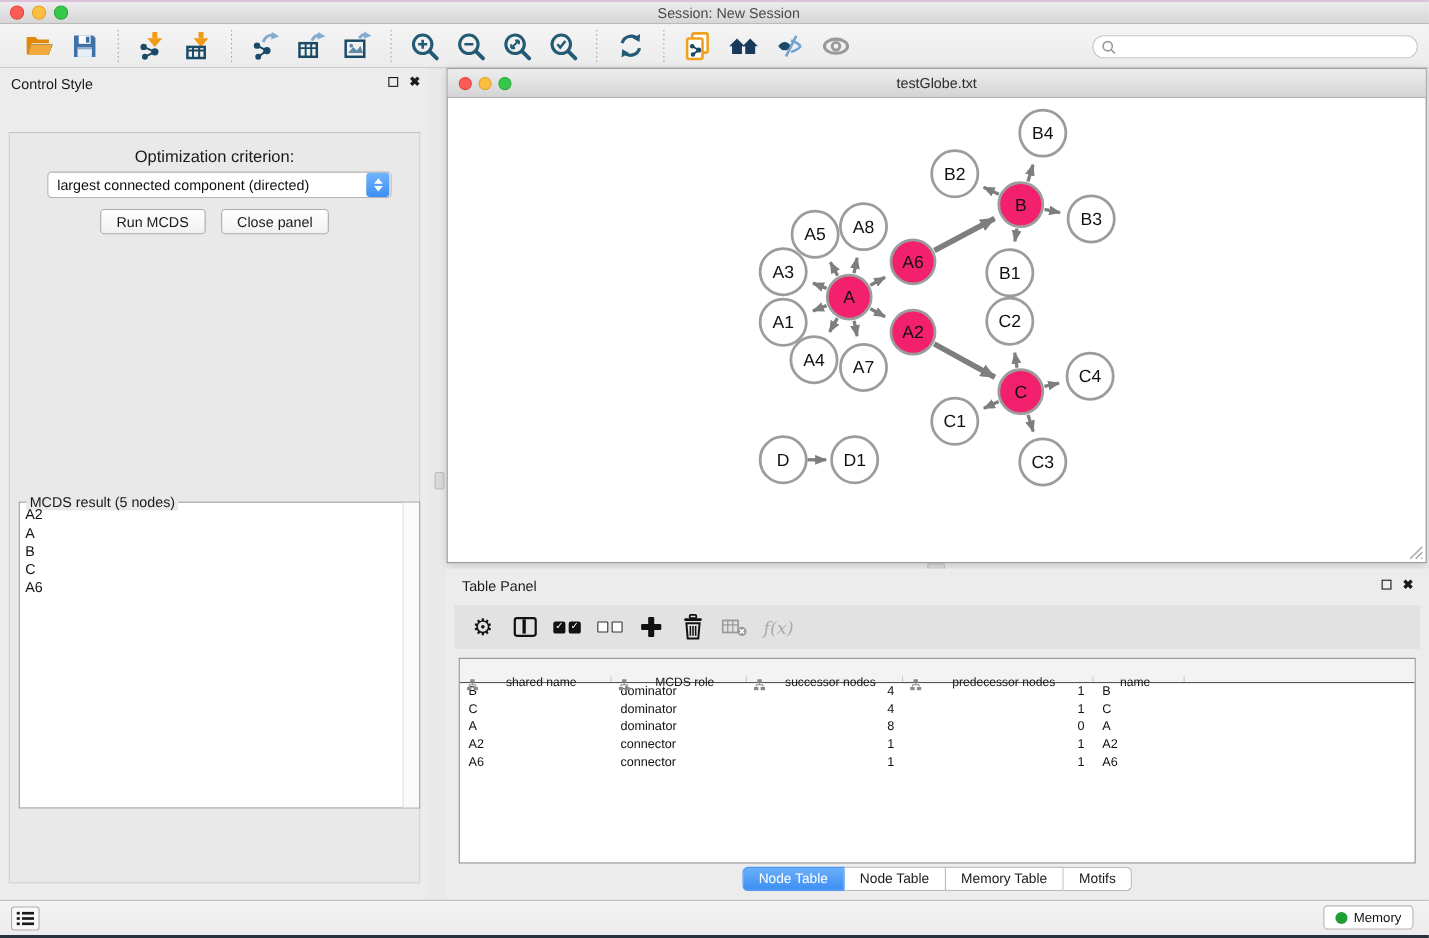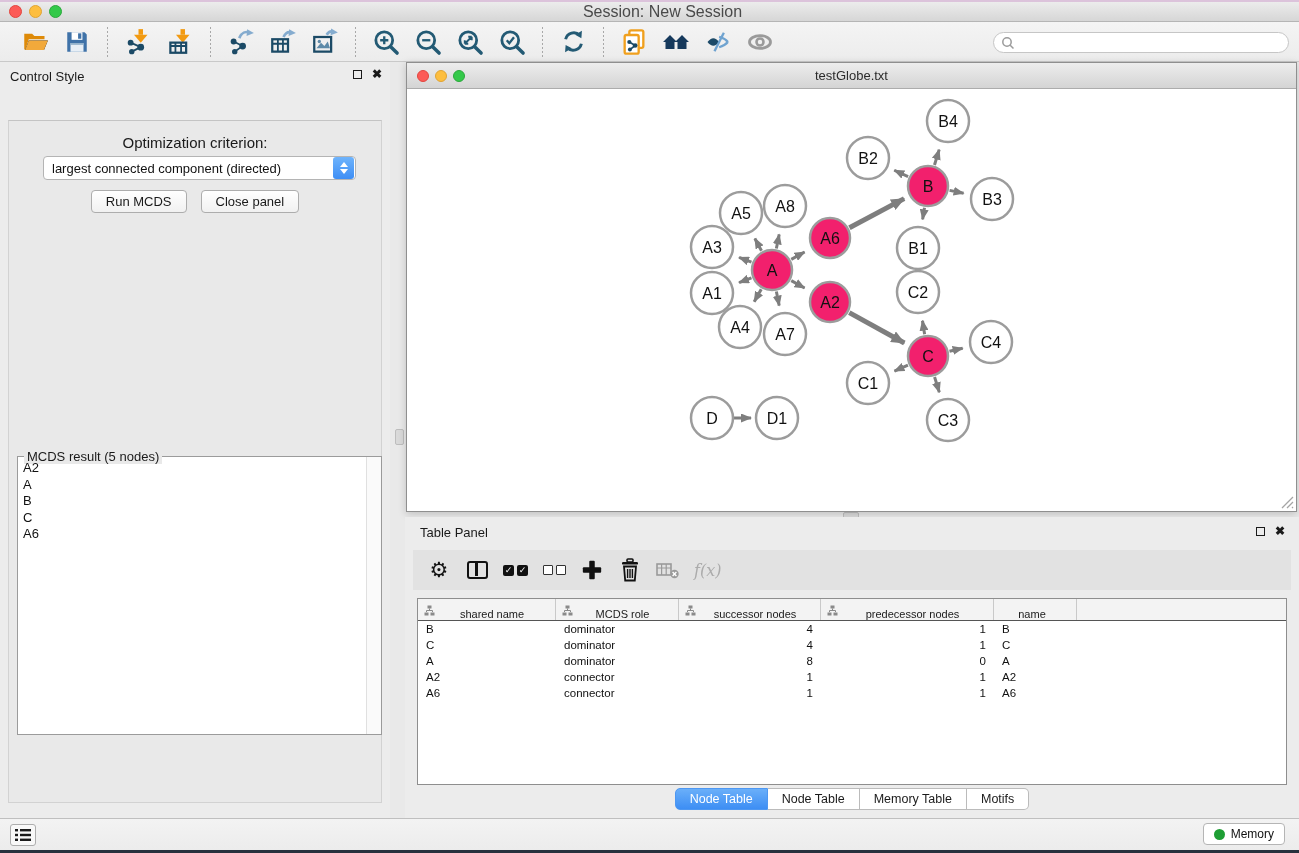--- a/index.html
+++ b/index.html
@@ -13,21 +13,21 @@
 
   
   .titlebar { position:absolute; left:0; top:2px; width:1299px; height:20px;
     background:linear-gradient(#ECECEC,#D6D6D6); border-bottom:1px solid #B5B5B5;
     display:flex; align-items:center; }
   .traffic { display:flex; gap:7px; margin-left:9px; }
   .tl { width:13px; height:13px; border-radius:50%; }
   .tl.red { background:#FC5B57; border:1px solid #E2463F; }
   .tl.yellow { background:#FDBE3F; border:1px solid #E0A433; }
   .tl.green { background:#34C94A; border:1px solid #2BA83C; }
-  .titlebar-title { position:absolute; left:12px; right:0; text-align:center; font-size:16px; color:#4A4A4A;padding-left:14px; }
+  .titlebar-title { position:absolute; left:12px; right:0; text-align:center; font-size:13px; color:#4A4A4A;padding-left:14px; }
 
   
   .toolbar { position:absolute; left:0; top:22px; width:1299px; height:40px;
     background:linear-gradient(#F4F4F4,#ECECEC); border-bottom:1px solid #C9C9C9;
     display:flex; align-items:center; padding-left:14px; }
   .tb-btn { width:30px; height:32px; display:flex; align-items:center; justify-content:center; margin:0 6px; }
   .tb-sep { width:1px; height:30px; margin:0 9px;
     background-image:linear-gradient(#A8A8A8 40%, transparent 40%); background-size:1px 4px; }
   .searchbox { position:absolute; right:10px; top:10px; width:296px; height:21px; background:#FFF;
     border:1px solid #C6C6C6; border-radius:11px; display:flex; align-items:center; padding-left:7px; }
@@ -96,21 +96,21 @@
   .cols-icon { width:21px; height:18px; border:2.5px solid #111; border-radius:3px; position:relative; }
   .cols-icon::after { content:""; position:absolute; left:6.5px; top:0; width:2.5px; height:13px; background:#111; }
   .chk-pair { display:flex; gap:3px; }
   .chk { width:11px; height:11px; background:#111; border-radius:2px; color:#FFF; font-size:9px;
     line-height:11px; text-align:center; font-family:"DejaVu Sans", sans-serif; }
   .unchk { width:10px; height:10px; background:#FFF; border:1.5px solid #333; border-radius:1px; }
   .fx-label { font-family:"DejaVu Serif", serif; font-style:italic; font-size:16px; color:#ABABAB; }
   .tp-table { position:absolute; left:12px; top:81px; width:870px; height:187px; background:#FFF;
     border:1px solid #8E8E8E; overflow:hidden; }
   .tht { display:flex; height:22px; background:#F3F3F3; border-bottom:1.5px solid #555; }
-  .th-cell { display:flex; align-items:flex-end; border-right:1px solid #C9C9C9; position:relative; }
+  .th-cell { display:flex; align-items:flex-start; border-right:1px solid #C9C9C9; position:relative;margin-top:16px; }
   .th-cell:last-child { border-right:none; }
   .th-icon { margin-left:6px; }
   .th-label { flex:1; text-align:center; font-size:11px; color:#1A1A1A; padding-right:6px; white-space:nowrap; }
   .tr-row { display:flex; height:16px; align-items:center; }
   .td-cell { font-size:11.5px; color:#111; padding:0 8px; white-space:nowrap; overflow:hidden; }
   .td-left { text-align:left; } .td-right { text-align:right; }
   .tp-tabs { position:absolute; left:0; top:271px; width:894px; display:flex; justify-content:center; }
   .tp-tab { font-size:12.5px; padding:3px 14px; background:#FFF; border:1px solid #BBB; border-left:none;
     color:#1A1A1A; height:22px; }
   .tp-tab:first-child { border-left:1px solid #BBB; border-radius:5px 0 0 5px; }

